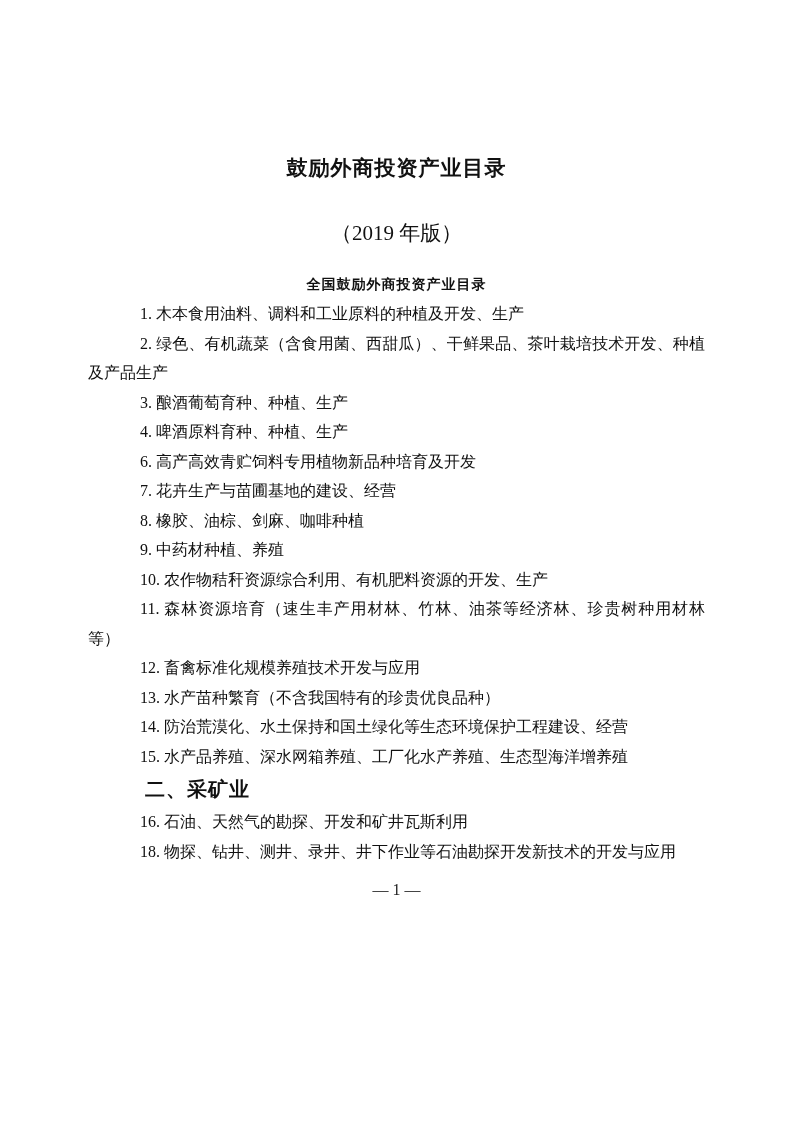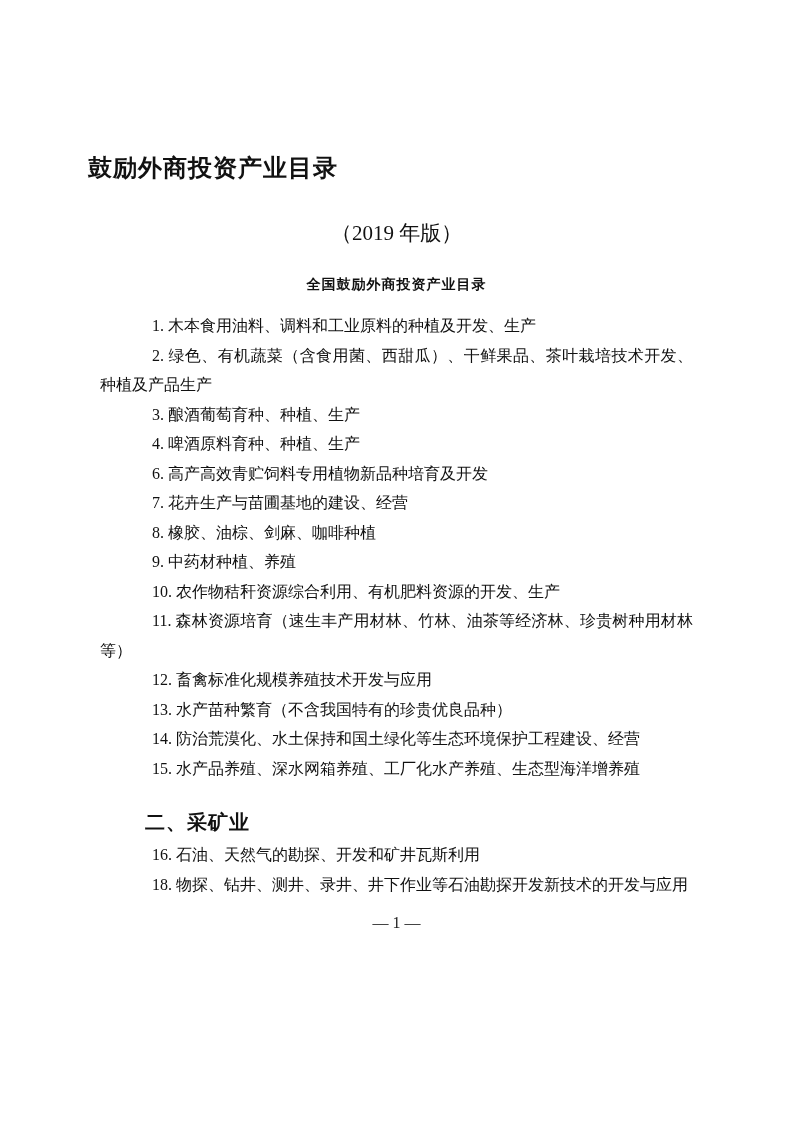--- a/index.html
+++ b/index.html
@@ -10,24 +10,24 @@
     margin: 0 auto;
     background: #ffffff;
     color: #111111;
     box-sizing: border-box;
     padding: 148px 88px 0 88px;
     font-family: "Liberation Serif", "DejaVu Serif", serif;
     overflow: hidden;
   }
   .doc-title {
     margin: 0;
-    font-size: 24px;
+    font-size: 21px;
     line-height: 40px;
     font-weight: bold;
-    text-align: left;
+    text-align: center;
     letter-spacing: 1px;
   }
   .edition {
     margin-top: 33px;
     font-size: 21px;
     line-height: 24px;
     text-align: center;
   }
   .catalogue-title {
     margin: 24px 0 0 0;
@@ -40,22 +40,22 @@
   }
   .section-heading {
     margin: 26px 0 0 0;
     padding-left: 57px;
     font-family: "Liberation Sans", "DejaVu Sans", sans-serif;
     font-size: 20px;
     line-height: 28px;
     font-weight: bold;
     letter-spacing: 1px;
   }
-  .section-heading.second { margin-top: 25px; }
-  .item-list { margin: 12px; }
+  .section-heading.second { margin-top: 4px; }
+  .item-list { margin: 0; }
   .item-list.second { margin-top: 4px; }
   .item {
     margin: 0;
     font-size: 16px;
     line-height: 29.5px;
     text-indent: 52px;
     text-align: justify;
   }
   .page-number {
     margin-top: 12px;

